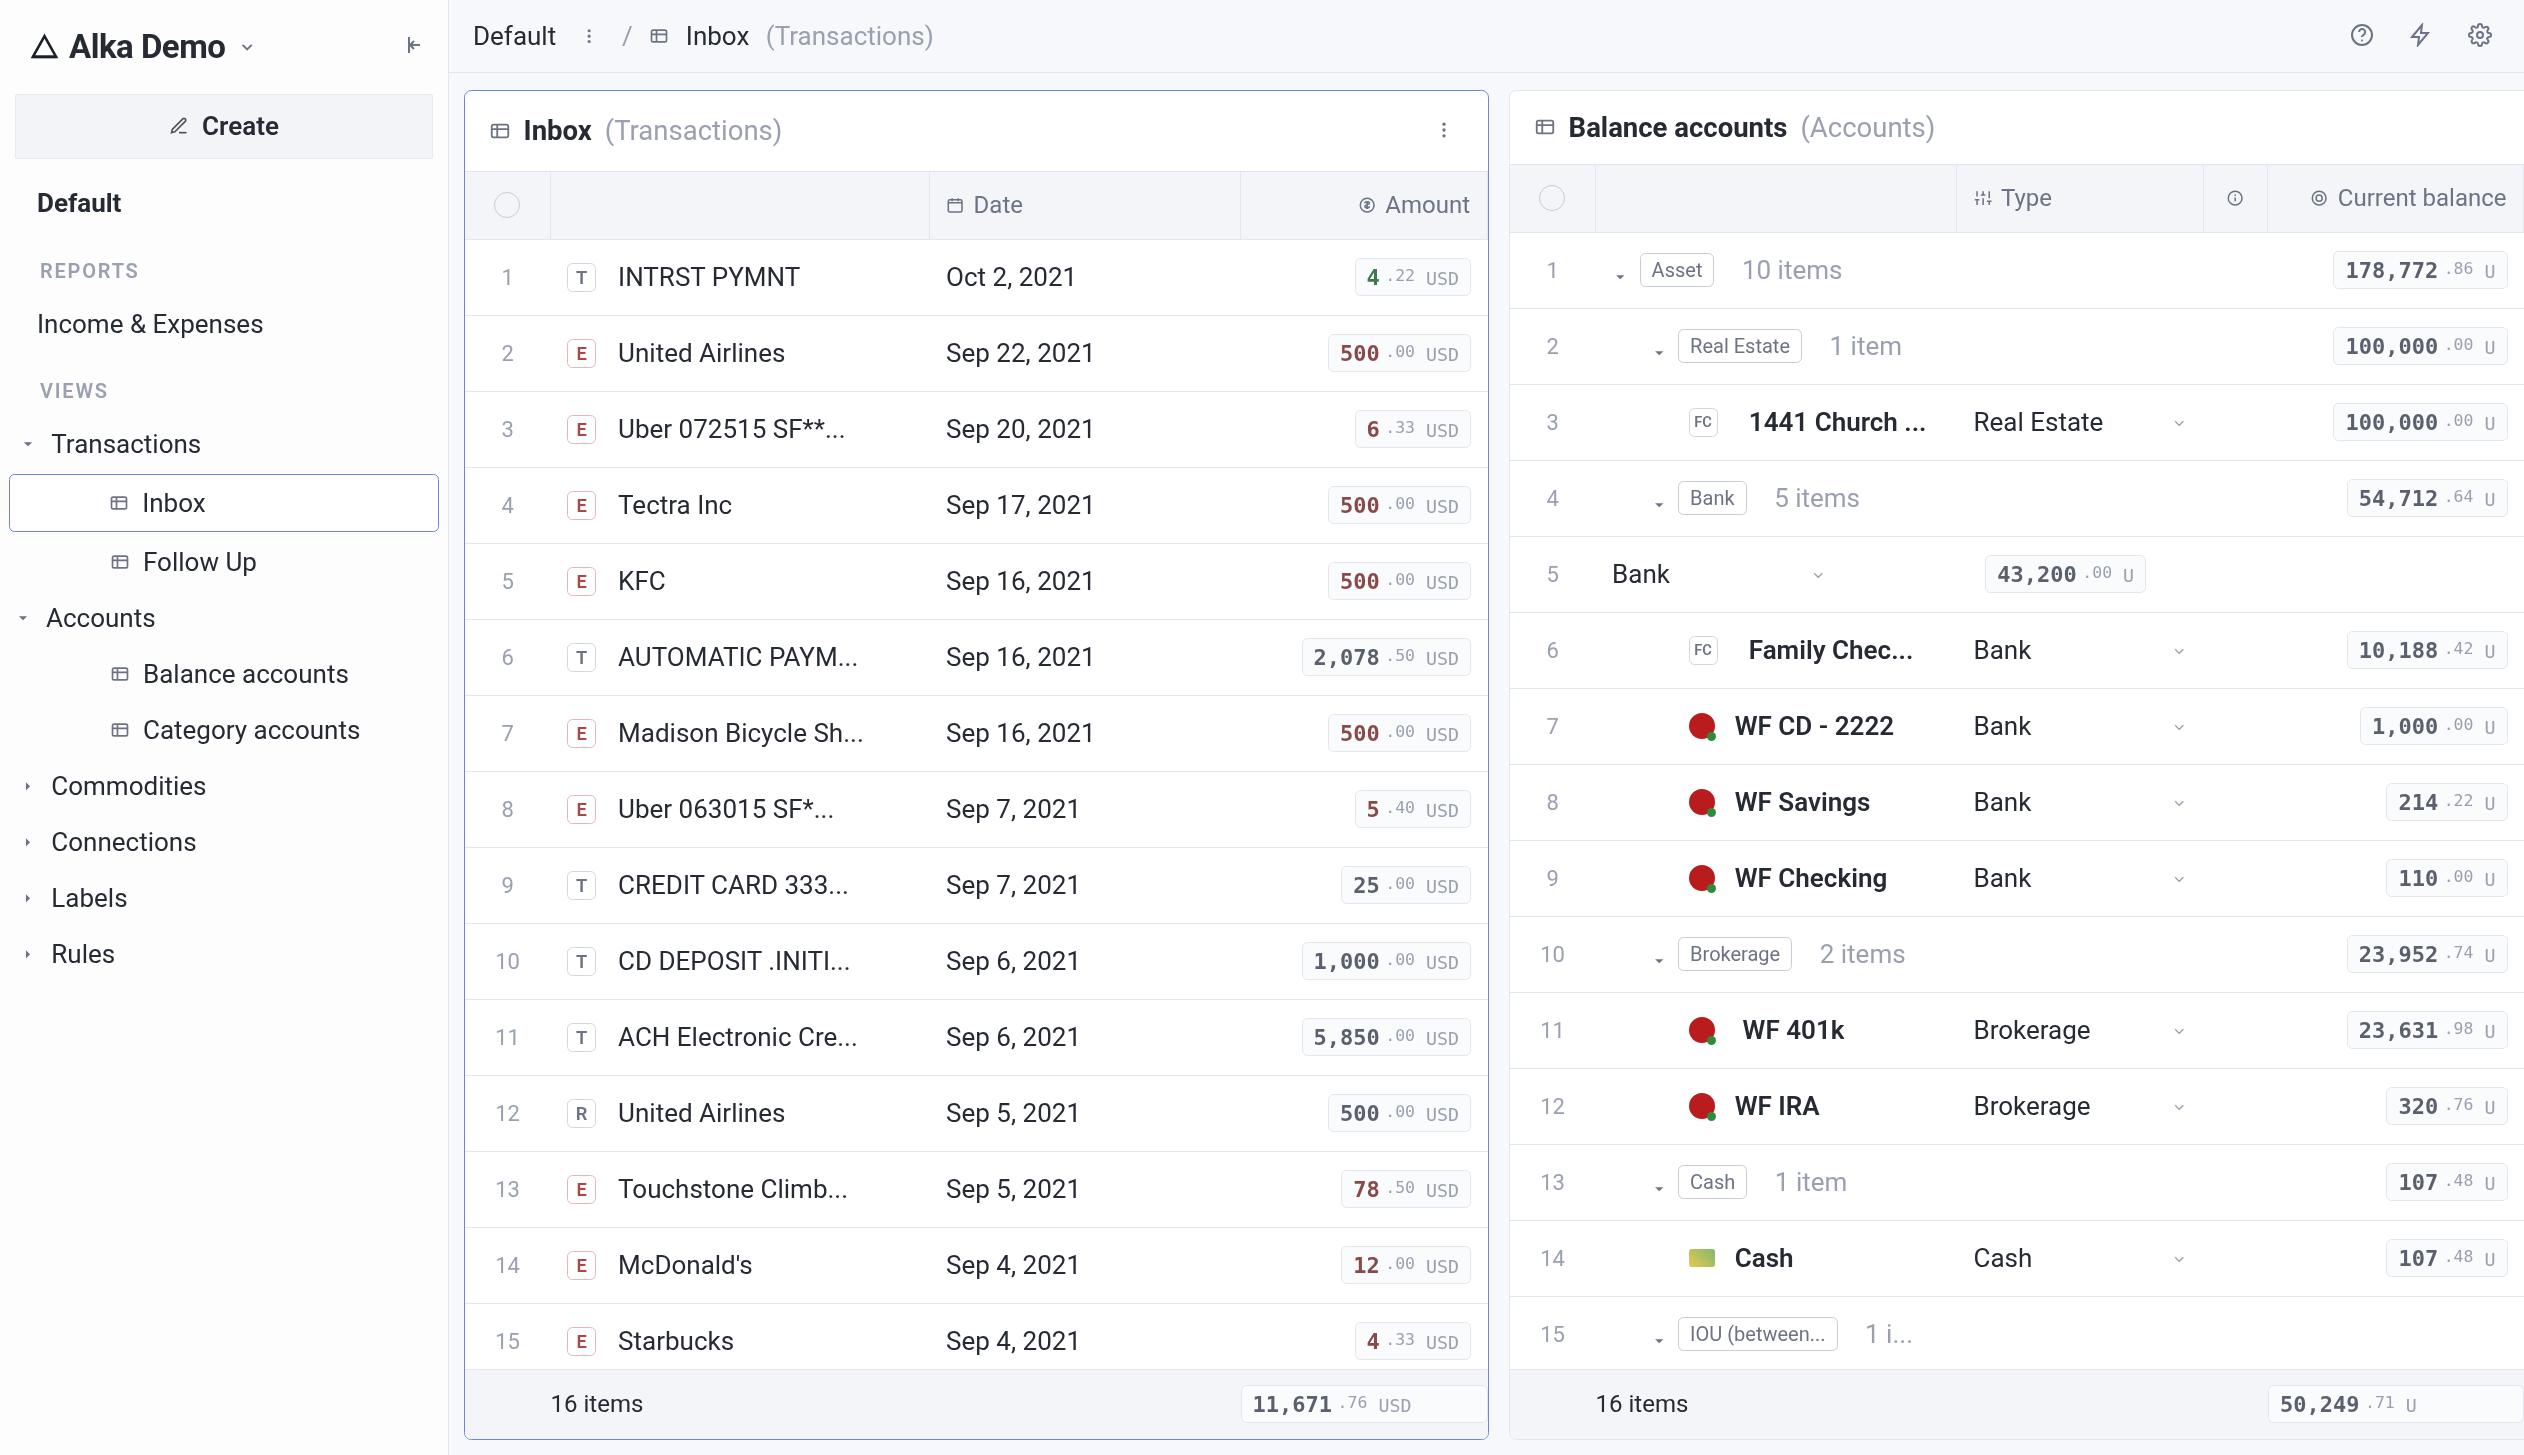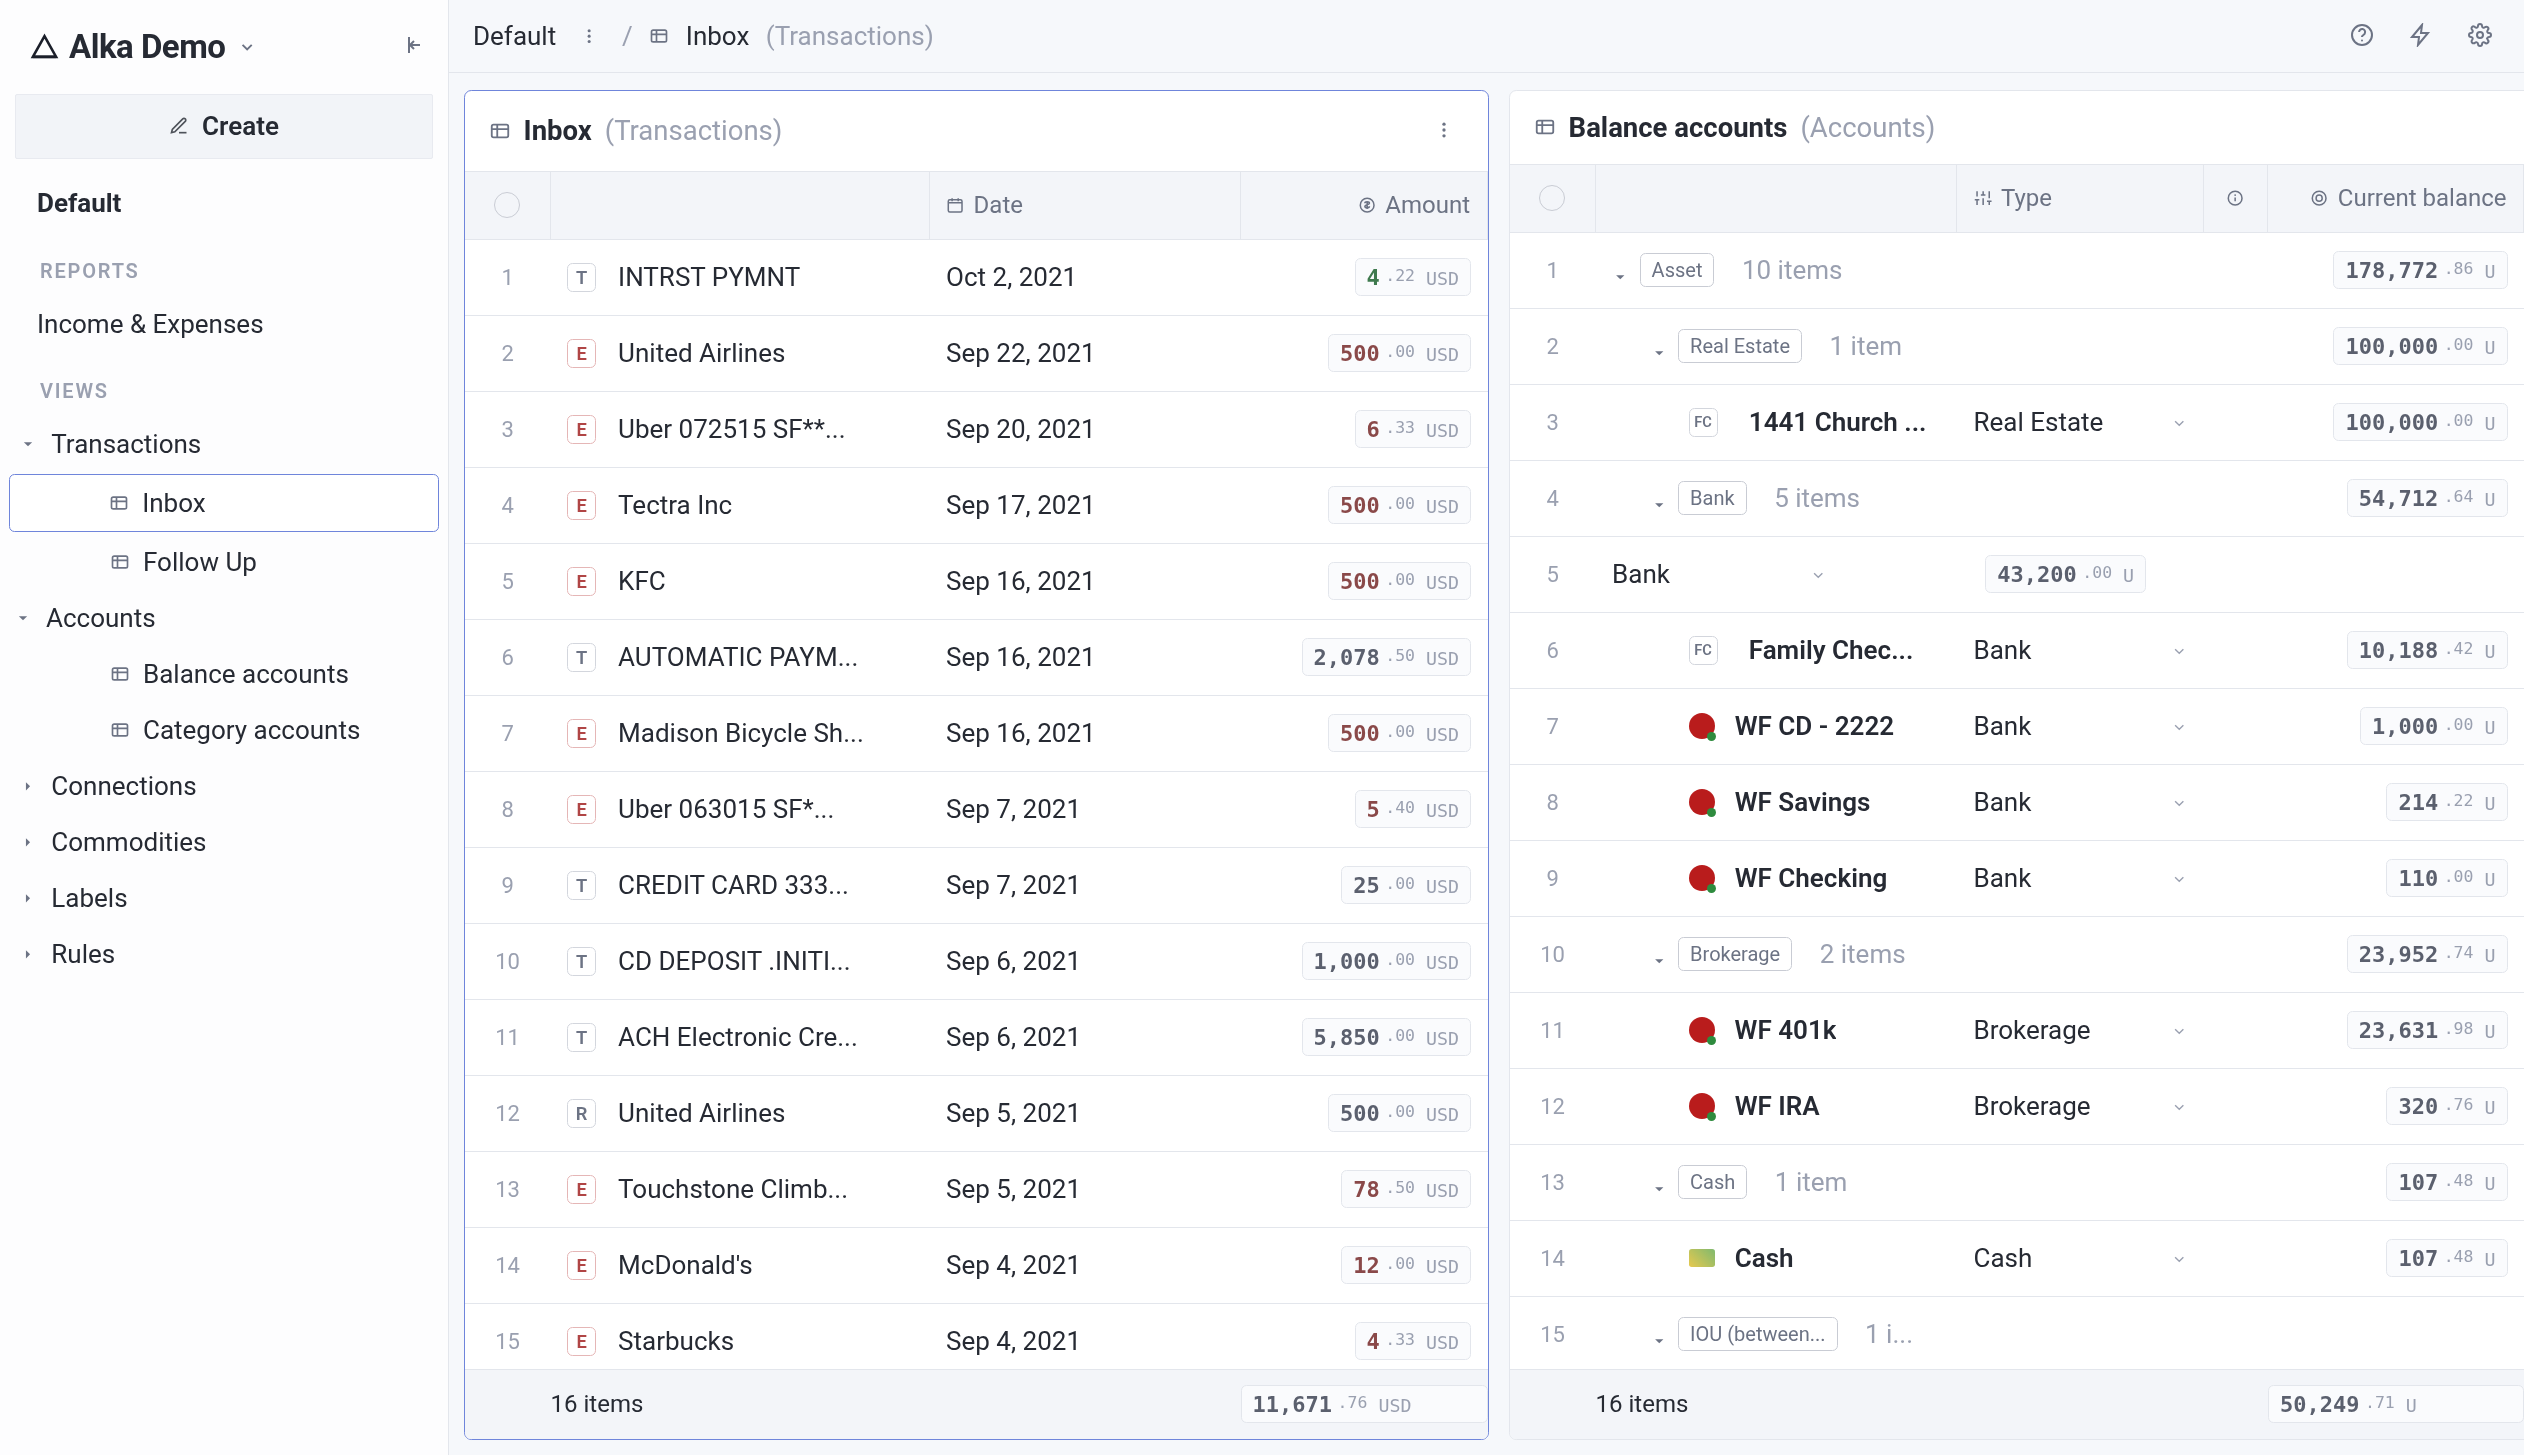--- a/index.html
+++ b/index.html
@@ -323,29 +323,29 @@
       <span>Category accounts</span>
     </div>
 
     <div id="extras-container">
         <div class="side-item" style="padding-left: 18.3px;">
           <span class="tw disc closed">
             <svg viewBox="0 0 24 24" fill="currentColor">
               <path d="M6 9l6 6 6-6z"></path>
             </svg>
           </span>
-          <span>Connections</span>
+          <span>Commodities</span>
         </div>
         <div class="side-item" style="padding-left: 18.3px;">
           <span class="tw disc closed">
             <svg viewBox="0 0 24 24" fill="currentColor">
               <path d="M6 9l6 6 6-6z"></path>
             </svg>
           </span>
-          <span>Commodities</span>
+          <span>Connections</span>
         </div>
         <div class="side-item" style="padding-left: 18.3px;">
           <span class="tw disc closed">
             <svg viewBox="0 0 24 24" fill="currentColor">
               <path d="M6 9l6 6 6-6z"></path>
             </svg>
           </span>
           <span>Labels</span>
         </div>
         <div class="side-item" style="padding-left: 18.3px;">
@@ -889,21 +889,21 @@
                     <span class="int">23,952</span>
                     <span class="cents">.74</span>
                     <span class="cur">U</span>
                   </span>
                 </div>
               </div>
               <div class="row">
                 <div class="cell rownr">11</div>
                 <div class="cell c-name" style="padding-left:93px">
                   <span class="wf"></span>
-                  <span class="ellipsis" style="font-weight:600;margin-left:9px">WF 401k</span>
+                  <span class="ellipsis" style="font-weight:600;margin-left:17px">WF 401k</span>
                 </div>
                 <div class="cell c-type">Brokerage<span class="chevsm"><svg width="16.5" height="16.5" viewBox="0 0 24 24" fill="none" stroke="currentColor" stroke-width="2">
                       <path d="M6 9l6 6 6-6"></path>
                     </svg></span></div>
                 <div class="cell c-info"></div>
                 <div class="cell c-bal">
                   <span class="amt neu">
                     <span class="int">23,631</span>
                     <span class="cents">.98</span>
                     <span class="cur">U</span>

